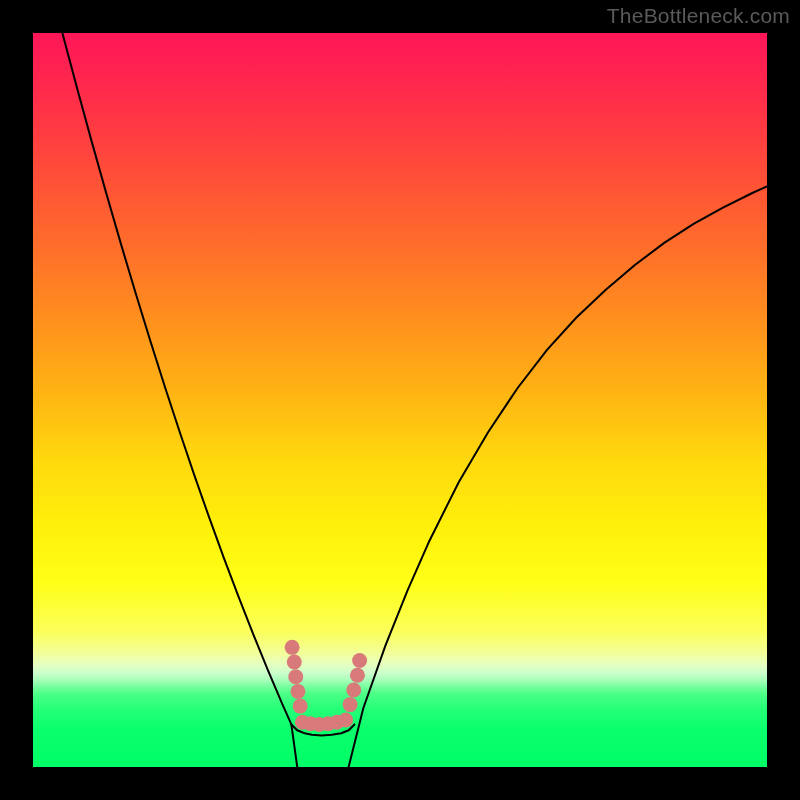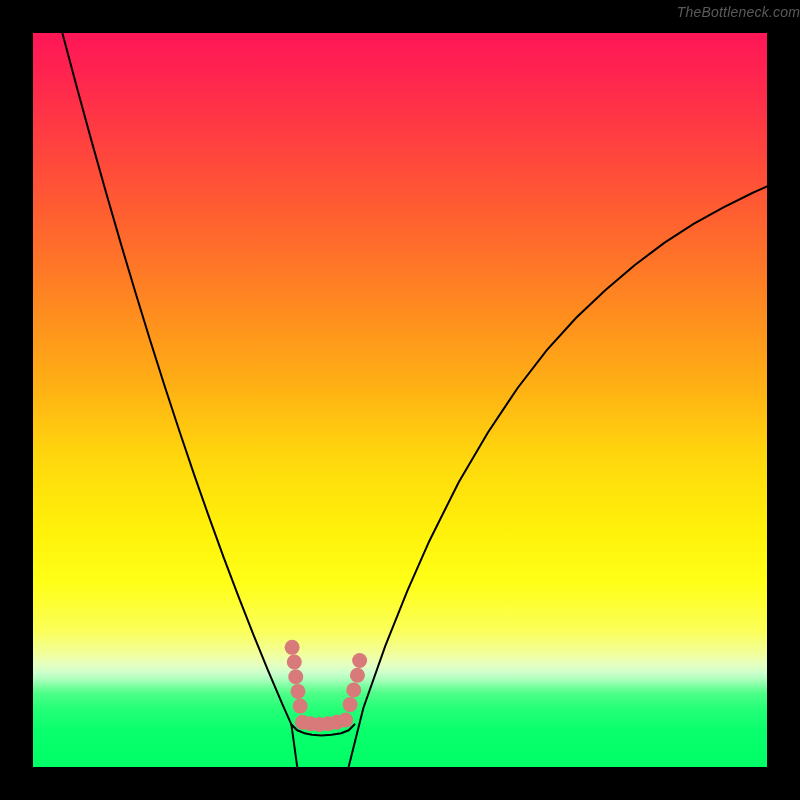--- a/index.html
+++ b/index.html
@@ -42,27 +42,26 @@
       #a6ffb8 88.2%,
       #7affa0 89%,
       #4dff88 90%,
       #26ff78 92%,
       #0aff6c 95%,
       #00ff66 100%
     );
   }
   .watermark {
     position: absolute;
-    right: 0;
+    right: 10px;
     top: 4px;
     font-family: Arial, Helvetica, sans-serif;
-    font-size: 14px;
+    font-size: 21px;
     color: #5a5a5a;
     letter-spacing: 0.2px;
-    font-style: italic;
   }
   svg.curve {
     position: absolute;
     left: 0;
     top: 0;
     width: 734px;
     height: 734px;
   }
 </style>
 </head>

